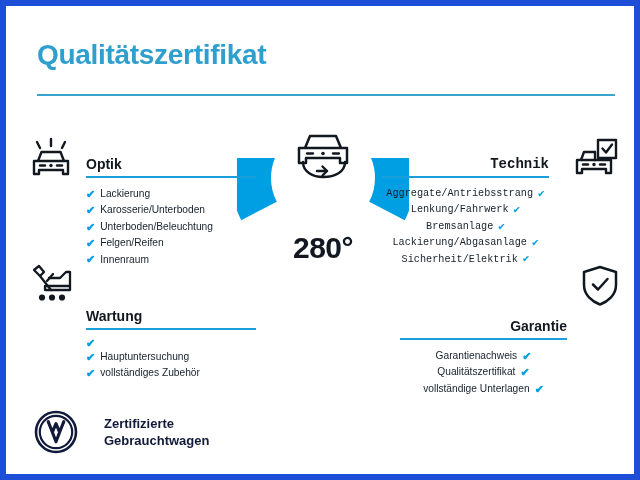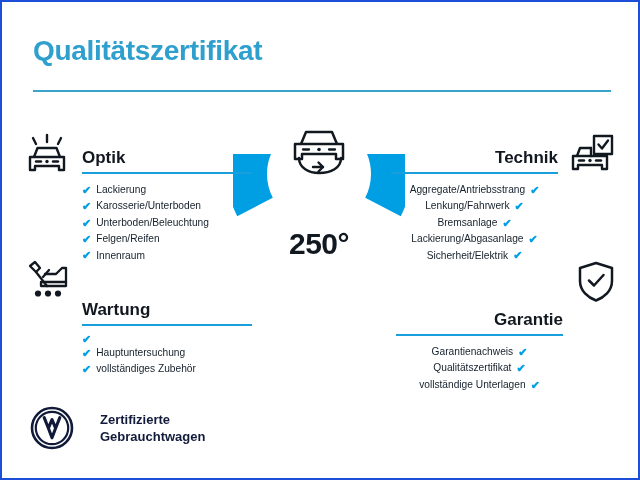--- a/index.html
+++ b/index.html
@@ -9,21 +9,21 @@
     height: 480px;
     background: #ffffff;
     font-family: "Liberation Sans", sans-serif;
   }
 
   #page {
     position: relative;
     width: 640px;
     height: 480px;
     background: #ffffff;
-    border: 2px solid #1d4ed8;
+    border: 6px solid #1d4ed8;
     overflow: hidden;
   }
 
   
   .title {
     position: absolute;
     left: 31px;
     top: 33px;
     font-size: 28px;
     font-weight: bold;
@@ -43,21 +43,21 @@
   
   .section { position: absolute; }
 
   .sec-head {
     position: relative;
     height: 24px;
   }
   .sec-title {
     position: absolute;
     bottom: 2px;
-    font-size: 17px;
+    font-size: 14px;
     font-weight: bold;
     color: #111820;
     white-space: nowrap;
   }
   .sec-rule {
     position: absolute;
     bottom: -4px;
     height: 2px;
     background: #1a9fdc;
   }
@@ -86,21 +86,21 @@
 
   
   .right .sec-title { right: 0; }
   .right .sec-rule  { left: 0; right: 0; }
   .right .item      { justify-content: center; }
   .right .check     { margin-left: 5px; }
 
   
   #sec-optik    { left: 80px;  top: 144px; width: 170px; }
   #sec-wartung  { left: 80px;  top: 266px; width: 170px; margin-top: 30px; }
-  #sec-technik  { left: 389px; top: 144px; width: 167px; }
+  #sec-technik  { left: 376px; top: 144px; width: 167px; font-family: Liberation Mono, monospace; }
   #sec-garantie { left: 394px; top: 266px; width: 167px; margin-top: 40px; }
 
   
   .icon { position: absolute; }
   #icon-optik    { left: 23px;  top: 131px; }
   #icon-wartung  { left: 23px;  top: 258px; }
   #icon-technik  { left: 567px; top: 131px; }
   #icon-garantie { left: 575px; top: 259px; }
 
   
@@ -222,21 +222,21 @@
     <svg width="172" height="172" viewBox="0 0 172 172">
       <defs>
         <path id="arcpath" d="M 20.5 86 A 65.5 65.5 0 1 0 151.5 86" fill="none"></path>
       </defs>
 
       <path d="M 150 53 A 72 72 0 1 0 22 53" fill="none" stroke="#009fe3" stroke-width="40" stroke-linecap="butt"></path>
       <text font-family="Liberation Sans, sans-serif" font-size="16.5" font-weight="bold" fill="#ffffff" letter-spacing="0.2">
         <textPath href="#arcpath" startOffset="50%" text-anchor="middle">Gebrauchtwagen-Check</textPath>
       </text>
     </svg>
-    <div id="badge-360">250°</div>
+    <div id="badge-360">280°</div>
   </div>
 
   <div id="car-top">
     <svg width="64" height="52" viewBox="0 0 64 52">
       <g stroke="#111820" stroke-width="2.5" fill="#ffffff" stroke-linejoin="round" stroke-linecap="round">
         <path d="M14 19 L19 7 H45 L50 19"></path>
         <path d="M8 19 H56 V34 H49 V29 H15 V34 H8 Z"></path>
       </g>
       <g stroke="#111820" stroke-width="2.3" fill="none" stroke-linecap="round">
         <line x1="16" y1="24.5" x2="22" y2="24.5"></line>

